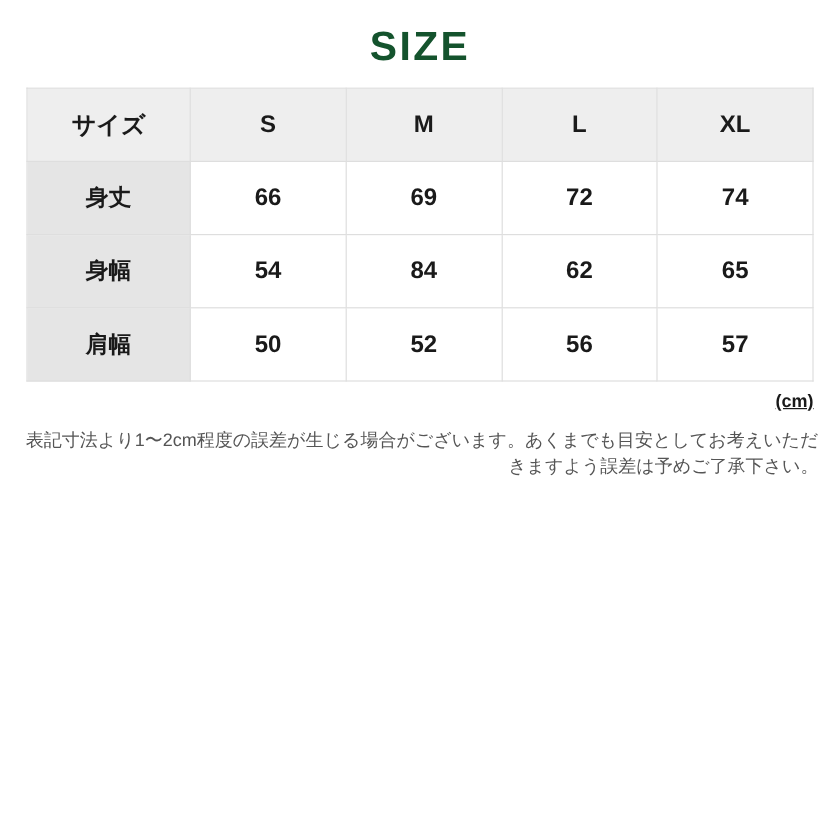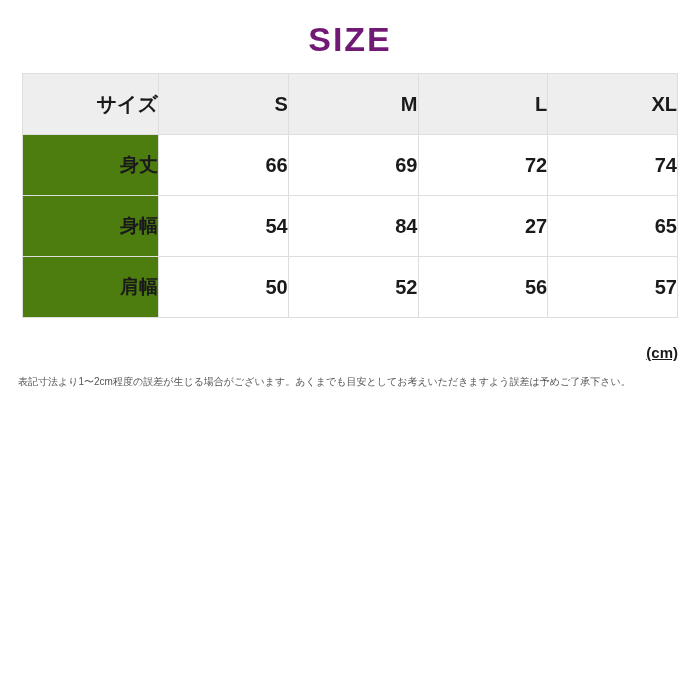--- a/index.html
+++ b/index.html
@@ -20,73 +20,74 @@
     height: 700px;
     box-sizing: border-box;
   }
   .title {
     text-align: center;
     font-size: 34px;
     font-weight: bold;
     letter-spacing: 2px;
     padding-top: 20px;
     padding-bottom: 14px;
-    color: #701a75;
+    color: #14532d;
   }
   .table-wrap {
     margin: 0 22px;
   }
   table.size-table {
     border-collapse: collapse;
     width: 656px;
     table-layout: fixed;
   }
   table.size-table td,
   table.size-table th {
     border: 1px solid #dedede;
     height: 60px;
-    text-align: right;
+    text-align: center;
     vertical-align: middle;
     font-size: 20px;
     font-weight: bold;
     color: #1a1a1a;
     padding: 0;
   }
   table.size-table thead th {
     background: #eeeeee;
   }
   table.size-table thead th.corner {
     background: #eeeeee;
   }
   table.size-table tbody th.rowhead {
-    background: #4d7c0f;
+    background: #e5e5e5;
     font-size: 19px;
   }
   table.size-table tbody th.rowhead.narrow-text {
     font-size: 17px;
     letter-spacing: -0.5px;
   }
   table.size-table col.first {
     width: 136px;
   }
   .unit-row {
     width: 656px;
-    margin: 26px 22px 0 22px;
+    margin: 8px 22px 0 22px;
     text-align: right;
     font-size: 15px;
     font-weight: bold;
     color: #1a1a1a;
     text-decoration: underline;
   }
   .note {
     margin: 14px 18px 0 18px;
-    font-size: 10px;
+    font-size: 15px;
     color: #555555;
     letter-spacing: 0px;
     line-height: 1.4;
+    text-align: right;
   }
 </style>
 </head>
 <body>
 
 <div class="page">
 
   <div class="title">SIZE</div>
 
   <div class="table-wrap">
@@ -112,21 +113,21 @@
           <th class="rowhead">身丈</th>
           <td>66</td>
           <td>69</td>
           <td>72</td>
           <td>74</td>
         </tr>
         <tr>
           <th class="rowhead">身幅</th>
           <td>54</td>
           <td>84</td>
-          <td>27</td>
+          <td>62</td>
           <td>65</td>
         </tr>
         <tr>
           <th class="rowhead">肩幅</th>
           <td>50</td>
           <td>52</td>
           <td>56</td>
           <td>57</td>
         </tr>
       </tbody>

